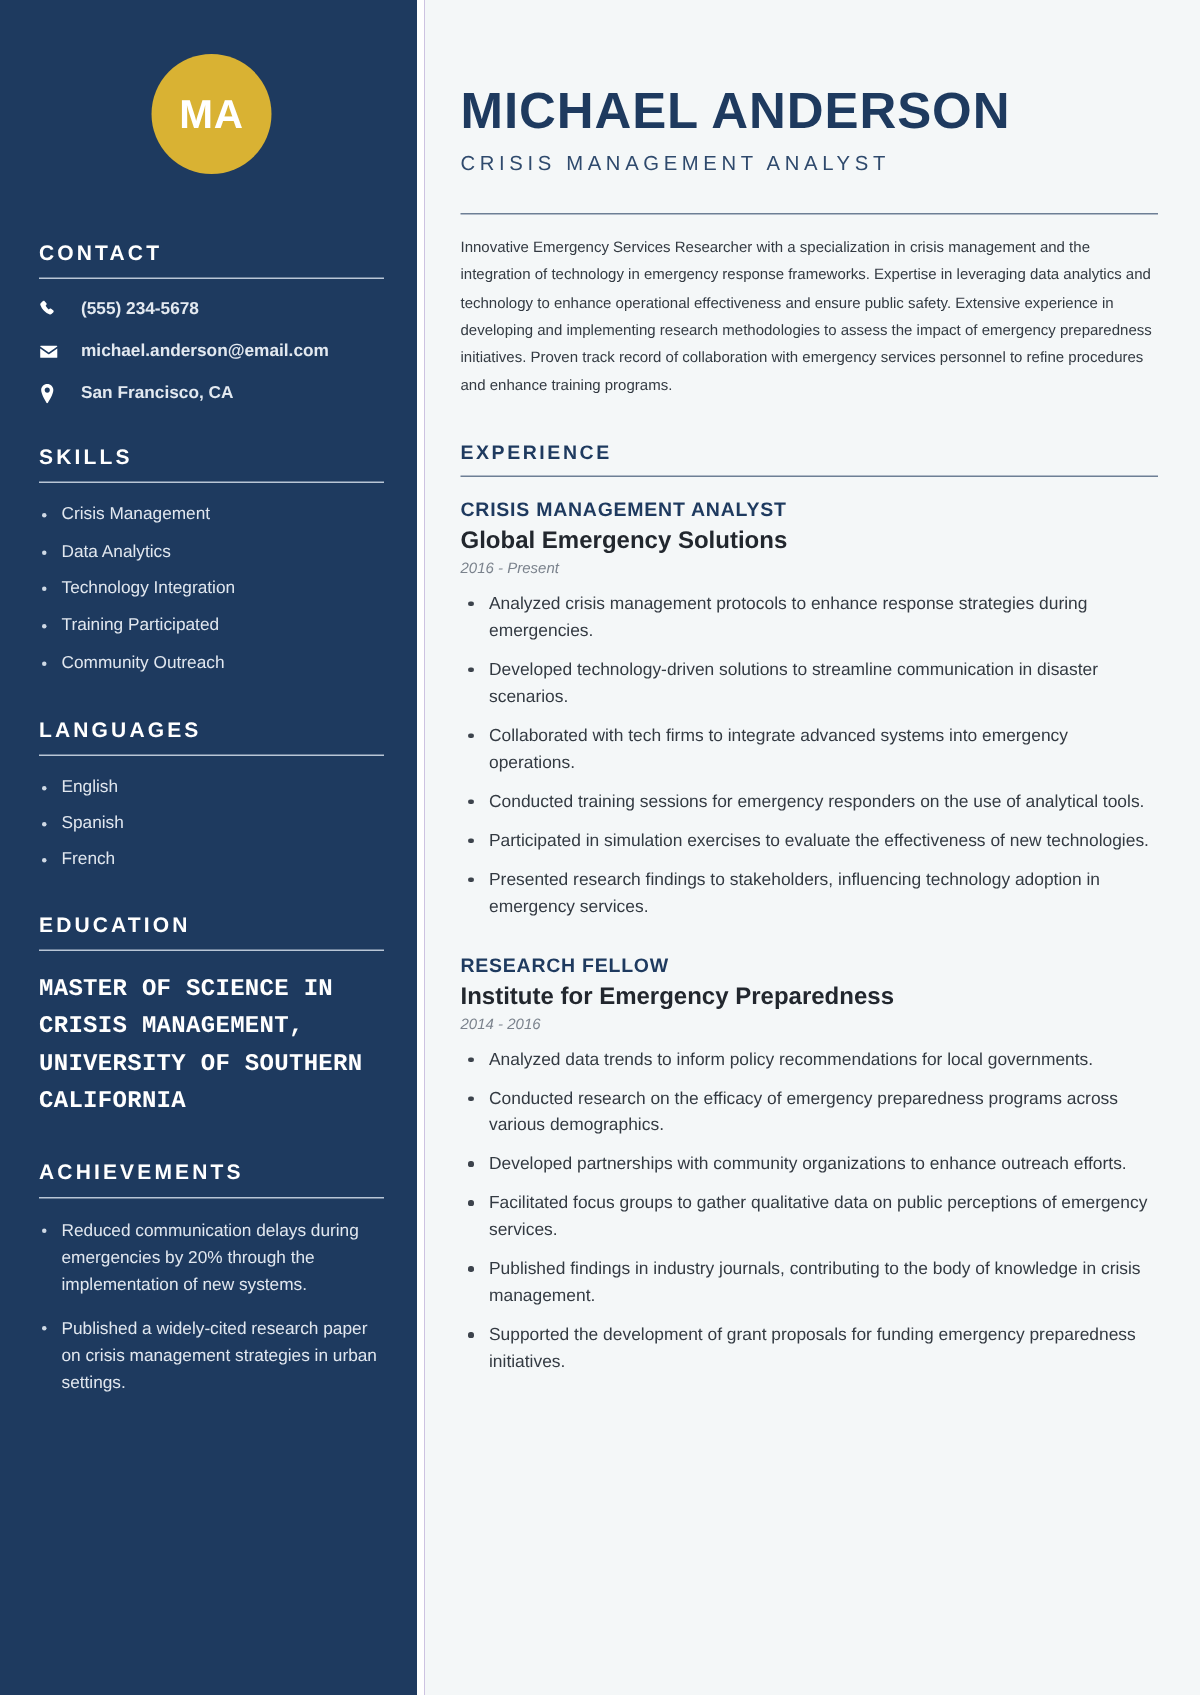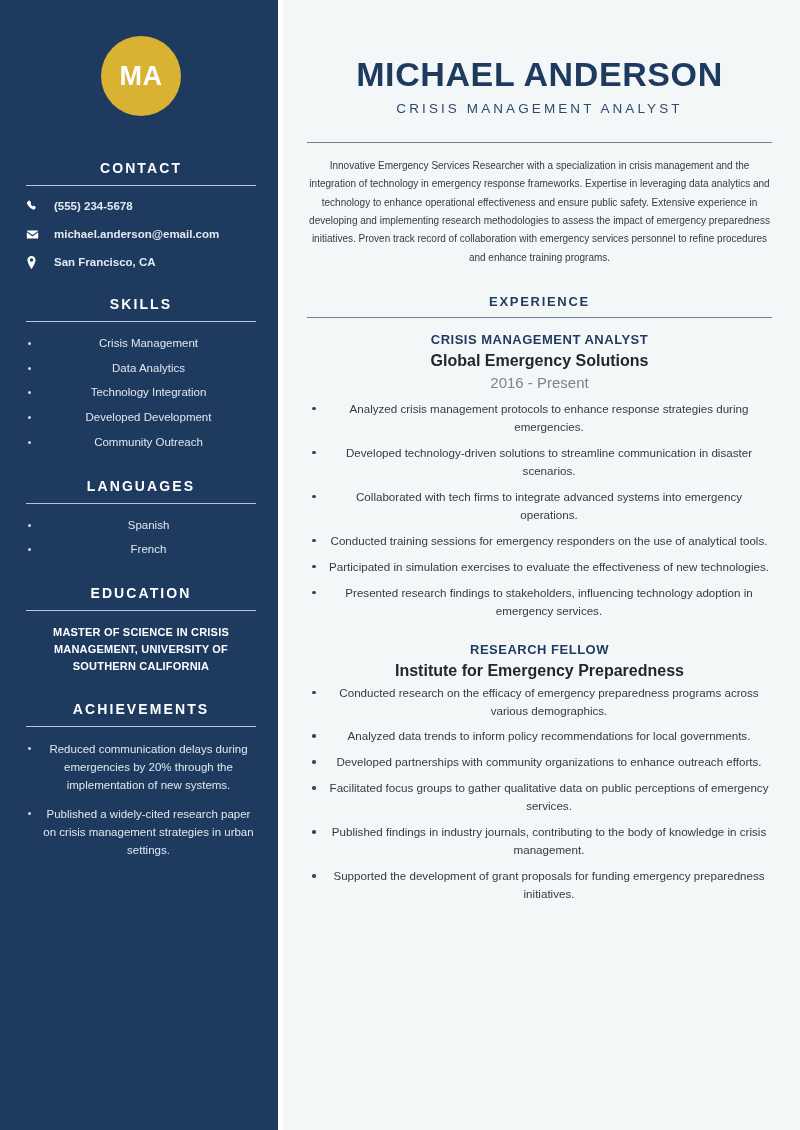--- a/index.html
+++ b/index.html
@@ -16,21 +16,20 @@
     -webkit-font-smoothing: antialiased;
   }
 
   .resume {
     position: relative;
     width: 800px;
     height: 1130px;
     display: flex;
     background: #4c1d95;
     overflow: hidden;
-    text-align: center;
   }
 
   
   .sidebar {
     width: 278px;
     flex: 0 0 278px;
     background: #1e3a5f;
     color: #ffffff;
     padding: 0 0 0 0;
     position: relative;
@@ -125,26 +124,27 @@
     top: 7px;
     width: 3px;
     height: 3px;
     border-radius: 50%;
     background: #cfd9e5;
   }
 
   .side-bullets.tight li { margin-bottom: 6px; }
 
   .edu-entry {
-    font-size: 11px;
+    font-size: 16px;
     font-weight: bold;
     line-height: 1.55;
     color: #ffffff;
     text-transform: uppercase;
     letter-spacing: 0.2px;
+    font-family: Liberation Mono, monospace;
   }
 
   .ach-list { list-style: none; }
 
   .ach-list li {
     position: relative;
     font-size: 11.5px;
     color: #e1e7ef;
     line-height: 1.58;
     margin-bottom: 11px;
@@ -222,21 +222,22 @@
   }
 
   .exp-company {
     font-size: 16px;
     font-weight: bold;
     color: #22272e;
     margin-bottom: 4px;
   }
 
   .exp-dates {
-    font-size: 15px;
+    font-size: 10px;
+    font-style: italic;
     color: #7b838d;
     margin-bottom: 9px;
   }
 
   .exp-bullets { list-style: none; }
 
   .exp-bullets li {
     position: relative;
     font-size: 11.6px;
     line-height: 1.55;
@@ -299,29 +300,30 @@
         </ul>
       </section>
 
       <section class="side-section">
         <div class="side-heading">SKILLS</div>
         <div class="side-rule"></div>
         <ul class="side-bullets">
           <li>Crisis Management</li>
           <li>Data Analytics</li>
           <li>Technology Integration</li>
-          <li>Developed Development</li>
+          <li>Training Participated</li>
           <li>Community Outreach</li>
         </ul>
       </section>
 
       <section class="side-section">
         <div class="side-heading">LANGUAGES</div>
         <div class="side-rule"></div>
         <ul class="side-bullets tight">
+          <li>English</li>
           <li>Spanish</li>
           <li>French</li>
         </ul>
       </section>
 
       <section class="side-section">
         <div class="side-heading">EDUCATION</div>
         <div class="side-rule"></div>
         <div class="edu-entry">MASTER OF SCIENCE IN CRISIS MANAGEMENT, UNIVERSITY OF SOUTHERN CALIFORNIA</div>
       </section>
@@ -364,23 +366,24 @@
           <li>Collaborated with tech firms to integrate advanced systems into emergency operations.</li>
           <li>Conducted training sessions for emergency responders on the use of analytical tools.</li>
           <li>Participated in simulation exercises to evaluate the effectiveness of new technologies.</li>
           <li>Presented research findings to stakeholders, influencing technology adoption in emergency services.</li>
         </ul>
       </div>
 
       <div class="exp-block">
         <div class="exp-title">RESEARCH FELLOW</div>
         <div class="exp-company">Institute for Emergency Preparedness</div>
+        <div class="exp-dates">2014 - 2016</div>
         <ul class="exp-bullets">
+          <li>Analyzed data trends to inform policy recommendations for local governments.</li>
           <li>Conducted research on the efficacy of emergency preparedness programs across various demographics.</li>
-          <li>Analyzed data trends to inform policy recommendations for local governments.</li>
           <li>Developed partnerships with community organizations to enhance outreach efforts.</li>
           <li>Facilitated focus groups to gather qualitative data on public perceptions of emergency services.</li>
           <li>Published findings in industry journals, contributing to the body of knowledge in crisis management.</li>
           <li>Supported the development of grant proposals for funding emergency preparedness initiatives.</li>
         </ul>
       </div>
 
     </section>
   </main>
 

